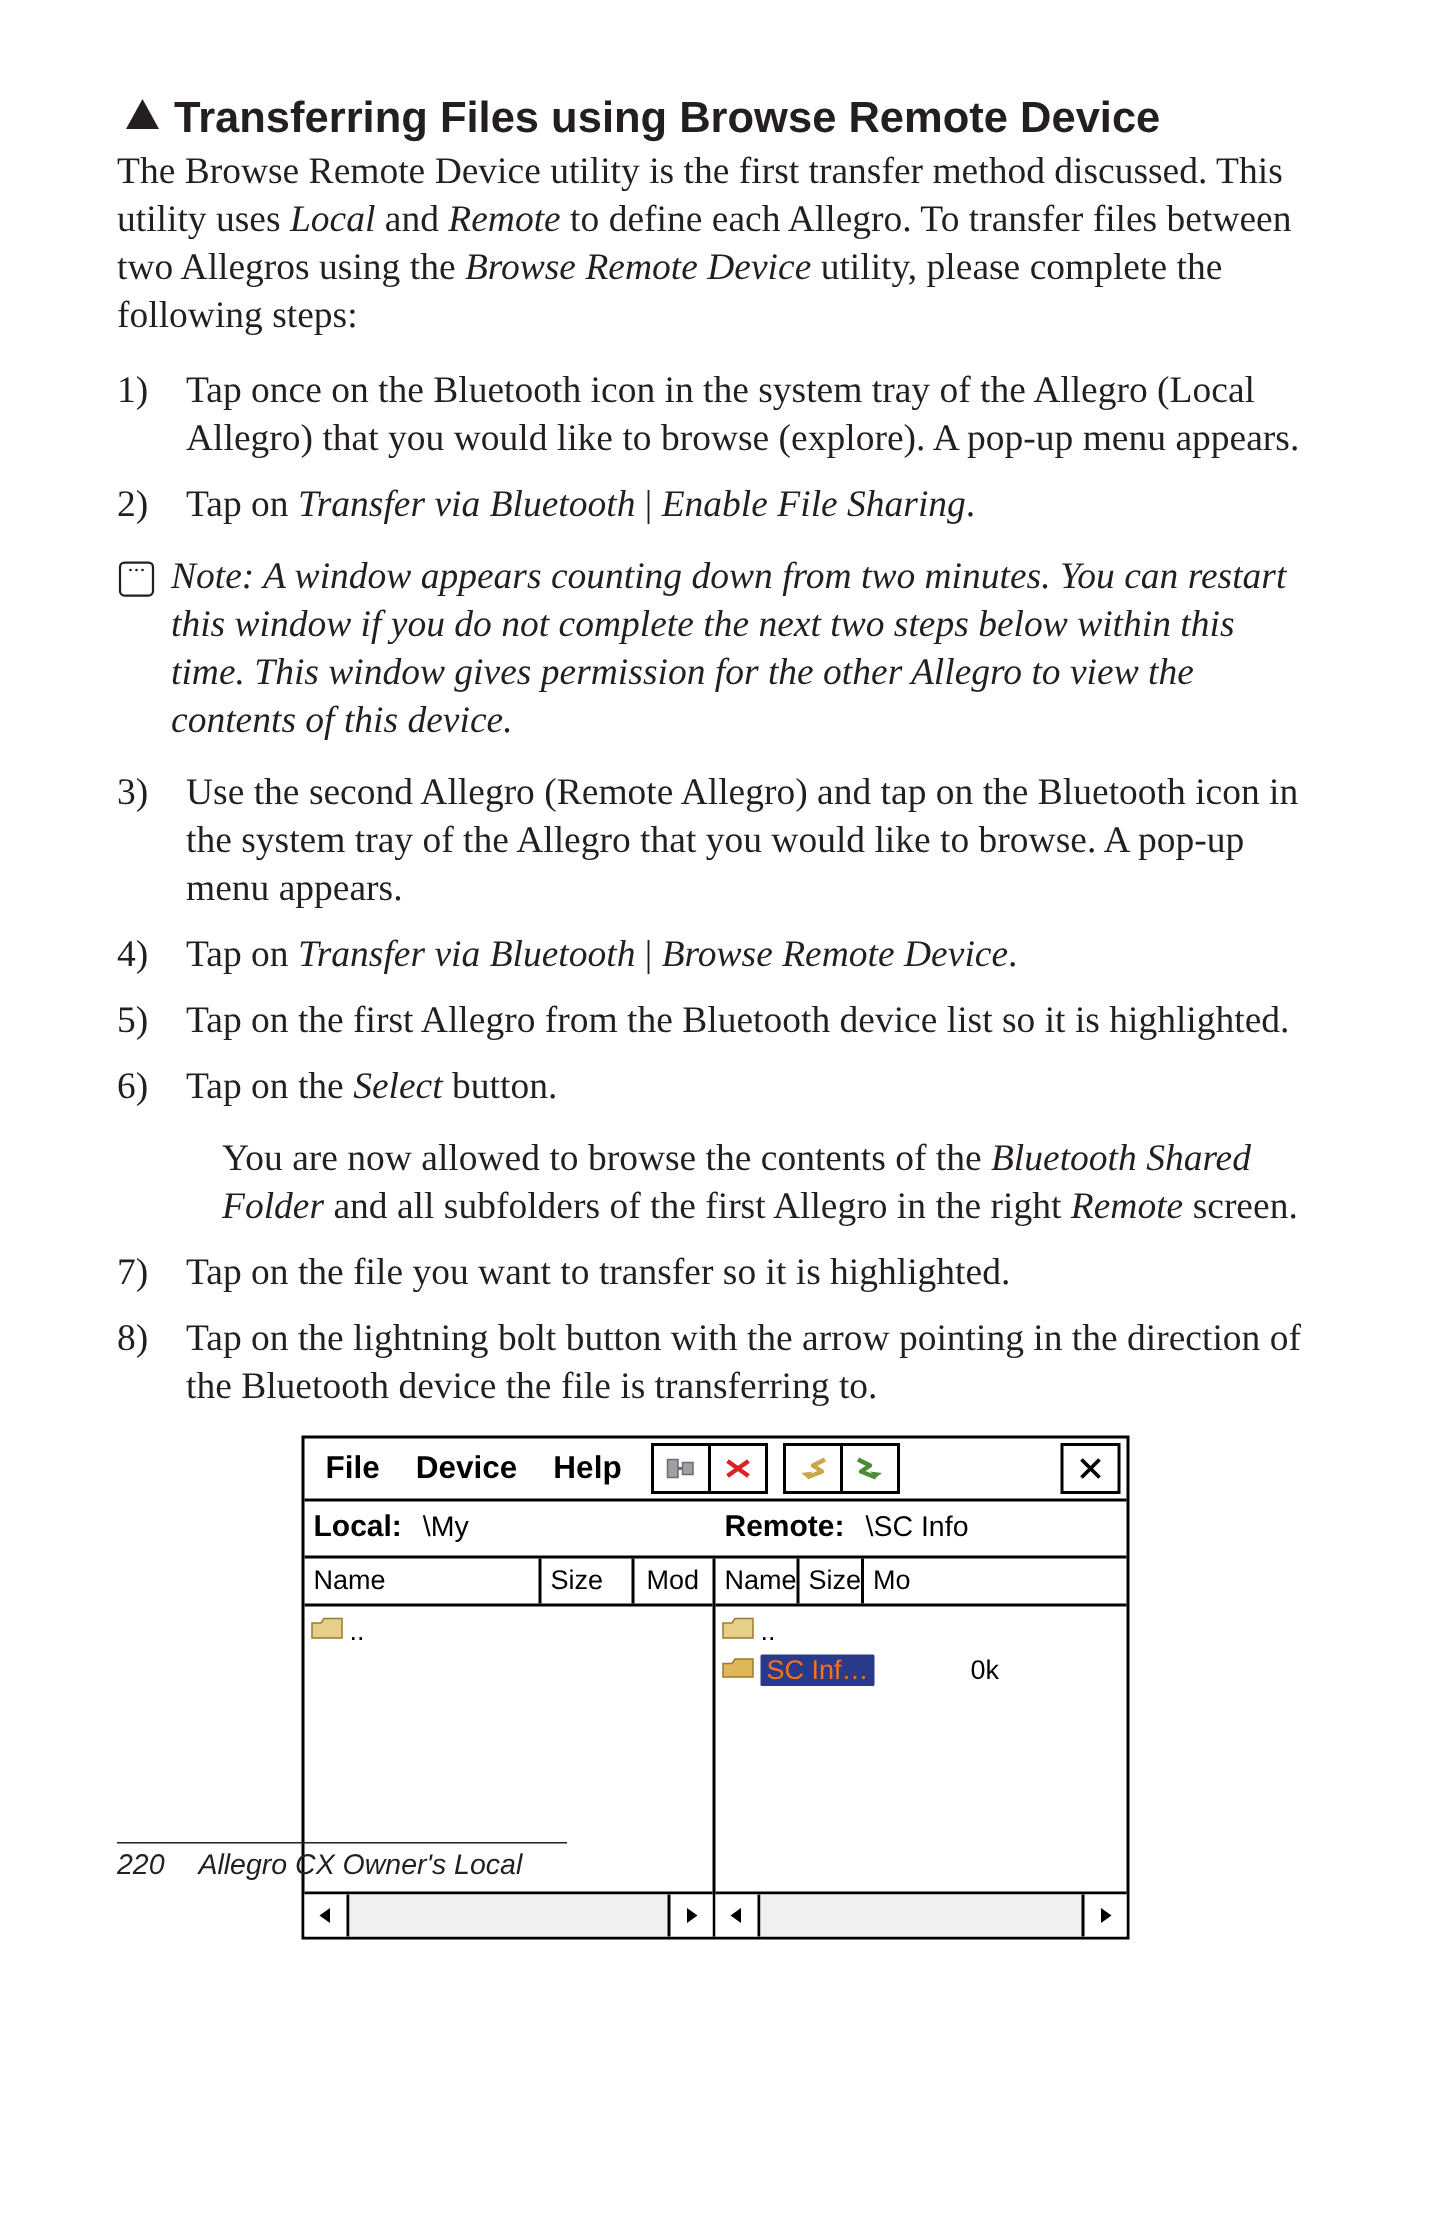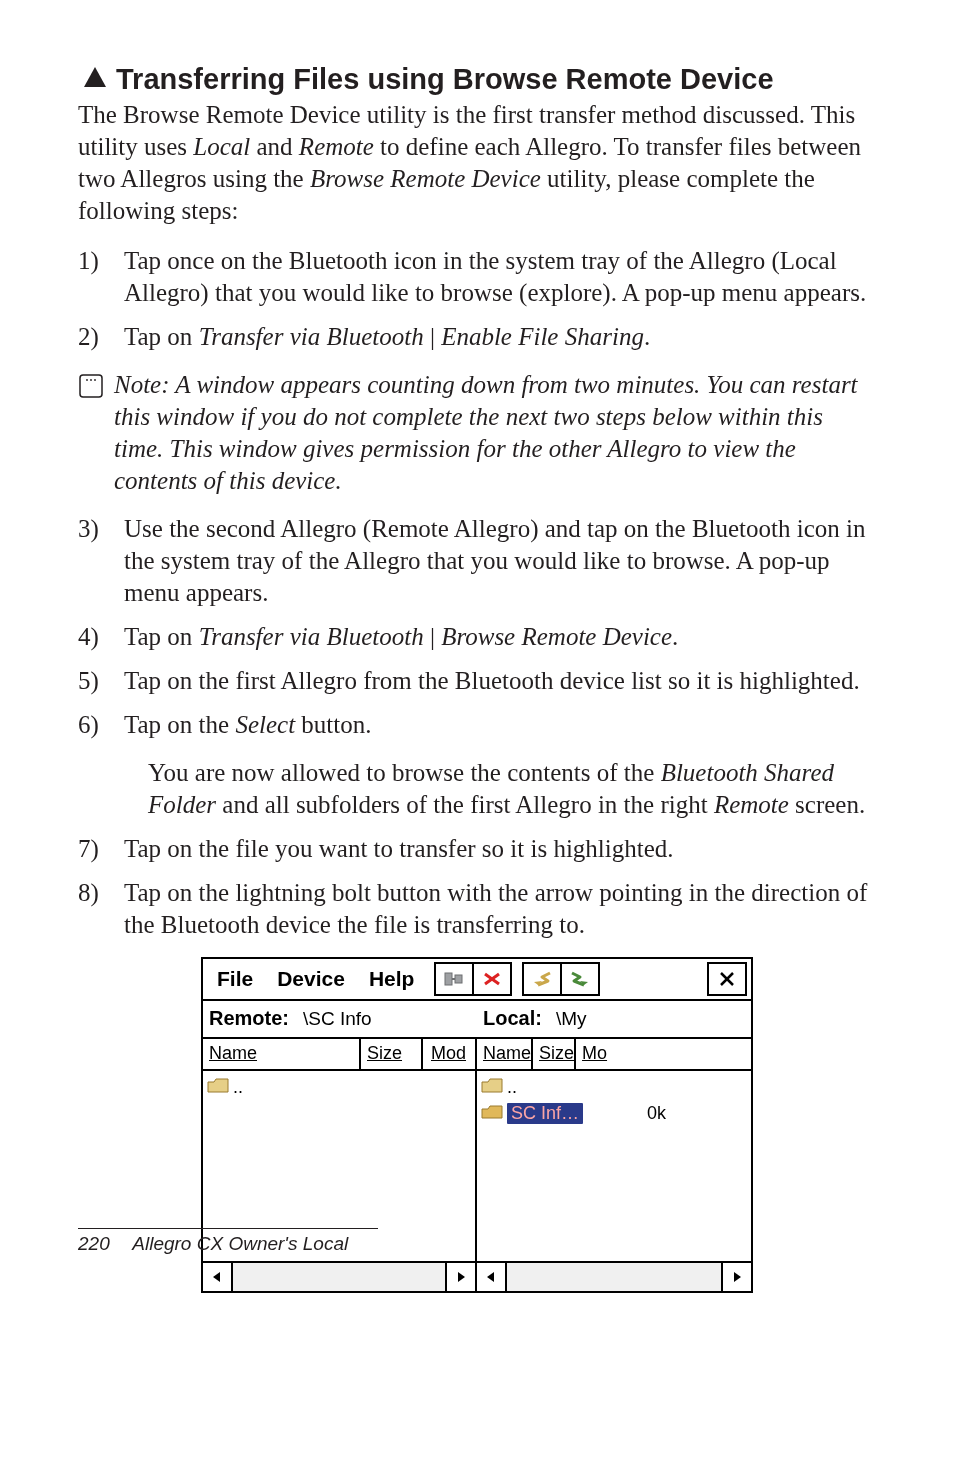--- a/index.html
+++ b/index.html
@@ -149,21 +149,20 @@
     width: 50%;
     box-sizing:border-box;
     display:flex;
     flex-direction:column;
   }
   .pane.left { border-right: 2px solid #000; }
   .col-headers {
     display:flex;
     height: 30px;
     border-bottom: 2px solid #000;
-    text-decoration: underline;
   }
   .col-headers .ch {
     border-right: 2px solid #000;
     display:flex;
     align-items:center;
     padding-left: 6px;
     font-size: 18px;
     box-sizing:border-box;
   }
   .col-headers .ch:last-child { border-right: none; }
@@ -179,21 +178,21 @@
   .file-row {
     display:flex;
     align-items:center;
     height: 26px;
   }
   .file-row .fname { flex:1 1 auto; display:flex; align-items:center; gap:4px; padding-left:2px;}
   .file-row .fsize { width: 62px; text-align:left; padding-left:4px; }
   .file-row .fmod  { width: 40px; }
   .sel {
     background: #2a3a8a;
-    color: #fca5a5;
+    color: #f97316;
     padding: 0 4px;
     border-radius:1px;
   }
 
   .pane-bottom {
     display:flex;
     height: 28px;
     border-top: 2px solid #000;
   }
   .sb-track {
@@ -357,26 +356,26 @@
         <div class="tb-btn">
           <svg width="18" height="18">
             <line x1="3" y1="3" x2="15" y2="15" stroke="#000" stroke-width="2.5"></line>
             <line x1="3" y1="15" x2="15" y2="3" stroke="#000" stroke-width="2.5"></line>
           </svg>
         </div>
       </div>
 
       <div class="locrem">
         <div class="half">
+          <span class="lbl">Local:</span>
+          <span class="val">\My</span>
+        </div>
+        <div class="half">
           <span class="lbl">Remote:</span>
           <span class="val">\SC Info</span>
-        </div>
-        <div class="half">
-          <span class="lbl">Local:</span>
-          <span class="val">\My</span>
         </div>
       </div>
 
       <div class="panes">
 
         <div class="pane left">
           <div class="col-headers">
             <div class="ch name">Name</div>
             <div class="ch size">Size</div>
             <div class="ch mod">Mod</div>

